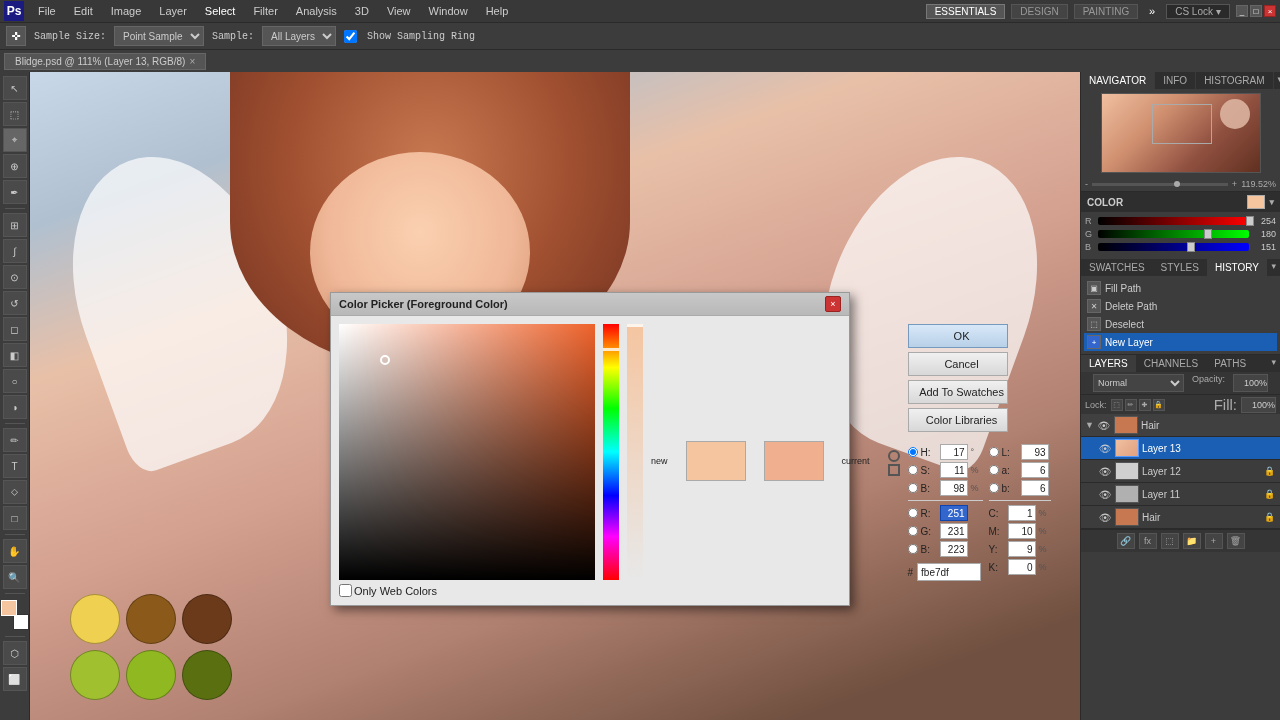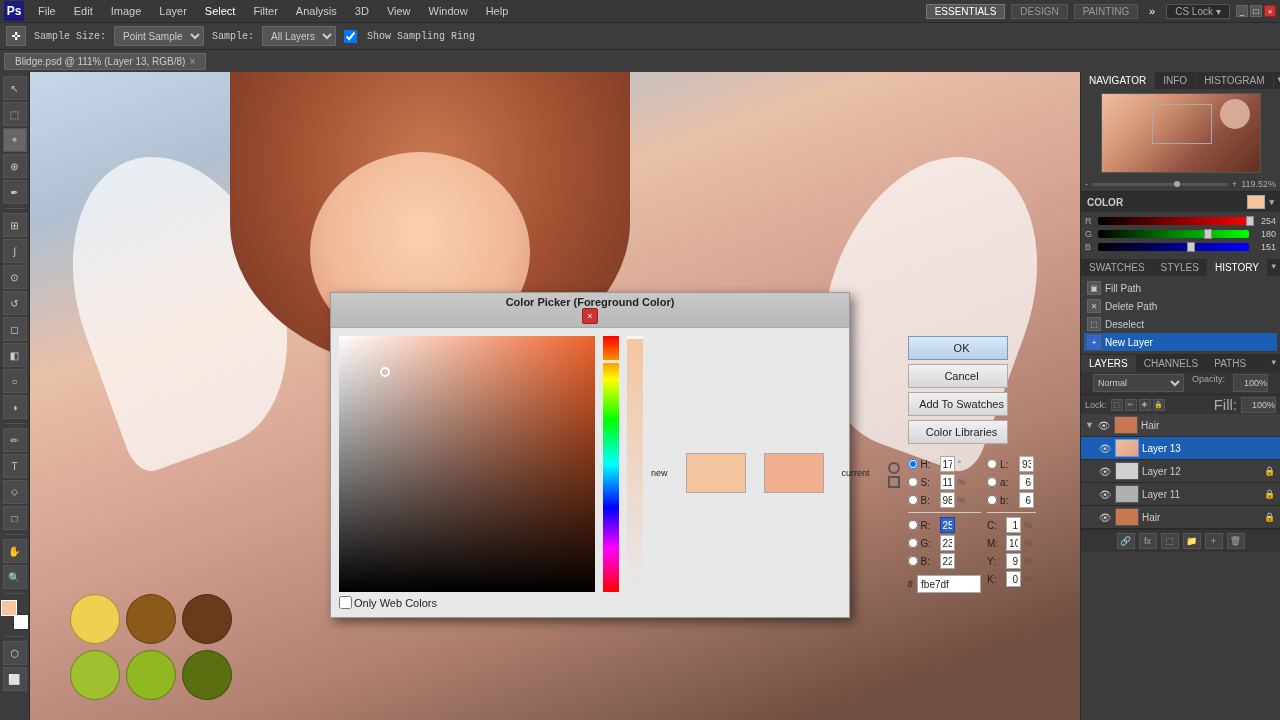--- a/index.html
+++ b/index.html
@@ -104,21 +104,21 @@
     .layer-name { font-size: 10px; color: #ccc; flex: 1; }
     .layer-item.active .layer-name { color: #fff; }
     .layer-lock { color: #aaa; font-size: 9px; }
     .layer-triangle { color: #aaa; font-size: 9px; }
 
     .layers-bottom { display: flex; align-items: center; justify-content: center; padding: 3px; gap: 4px; background: #353535; border-top: 1px solid #2a2a2a; }
     .layers-action-btn { width: 18px; height: 16px; background: #444; border: 1px solid #555; display: flex; align-items: center; justify-content: center; font-size: 9px; color: #aaa; cursor: pointer; }
 
     
     #color-picker-dialog { position: absolute; top: 220px; left: 300px; width: 520px; background: #e8e8e8; border: 1px solid #999; box-shadow: 4px 4px 10px rgba(0,0,0,0.5); z-index: 100; }
-    .dialog-title-bar { background: linear-gradient(to bottom, #c8c8c8, #b8b8b8); padding: 3px 8px; display: flex; align-items: center; justify-content: space-between; border-bottom: 1px solid #aaa; flex-direction: column; }
+    .dialog-title-bar { background: linear-gradient(to bottom, #c8c8c8, #b8b8b8); padding: 3px 8px; display: flex; align-items: center; justify-content: space-between; border-bottom: 1px solid #aaa; }
     .dialog-title { font-size: 11px; color: #222; font-weight: bold; }
     .dialog-close-btn { width: 16px; height: 16px; background: #cc3333; border: 1px solid #992222; border-radius: 2px; display: flex; align-items: center; justify-content: center; color: #fff; font-size: 9px; cursor: pointer; }
 
     .dialog-body { padding: 8px; display: flex; gap: 8px; color: #222; }
 
     
     #gradient-picker { width: 256px; height: 256px; position: relative; flex-shrink: 0; cursor: crosshair; }
     .gradient-bg { width: 100%; height: 100%; background: linear-gradient(to bottom, rgba(0,0,0,0) 0%, rgba(0,0,0,1) 100%), linear-gradient(to right, #fff 0%, hsl(17, 90%, 50%) 100%); }
     .picker-circle { position: absolute; width: 10px; height: 10px; border-radius: 50%; border: 2px solid #fff; top: 38px; left: 50px; transform: translate(-50%, -50%); }
 
@@ -138,21 +138,21 @@
     
     .dialog-right { display: flex; flex-direction: column; gap: 4px; }
     .dialog-btn { width: 100px; height: 24px; background: linear-gradient(to bottom, #f0f0f0, #d8d8d8); border: 1px solid #aaa; color: #222; font-size: 11px; cursor: pointer; display: flex; align-items: center; justify-content: center; padding-left: 8px; }
     .dialog-btn.ok-btn { background: linear-gradient(to bottom, #d8e8f8, #b8d0e8); border: 1px solid #7799bb; }
 
     
     .color-fields { display: flex; flex-direction: column; gap: 2px; margin-top: 4px; }
     .field-row { display: flex; align-items: center; gap: 3px; }
     .field-radio { width: 10px; height: 10px; }
     .field-label { width: 16px; font-size: 10px; color: #222; }
-    .field-input { width: 15px; height: 16px; border: 1px solid #aaa; font-size: 10px; text-align: right; padding: 0 2px; background: #fff; color: #222; }
+    .field-input { width: 28px; height: 16px; border: 1px solid #aaa; font-size: 10px; text-align: right; padding: 0 2px; background: #fff; color: #222; }
     .field-input.selected { background: #3366cc; color: #fff; border-color: #1144aa; }
     .field-unit { font-size: 9px; color: #555; width: 12px; }
     .field-separator { width: 100%; height: 1px; background: #ccc; margin: 2px 0; }
 
     .hex-row { display: flex; align-items: center; gap: 4px; margin-top: 4px; }
     .hex-label { font-size: 10px; color: #222; }
     .hex-input { width: 64px; height: 18px; border: 1px solid #aaa; font-size: 10px; padding: 0 3px; background: #fff; color: #222; }
 
     
     .canvas-swatches { position: absolute; bottom: 20px; left: 40px; display: flex; flex-direction: column; gap: 6px; }

